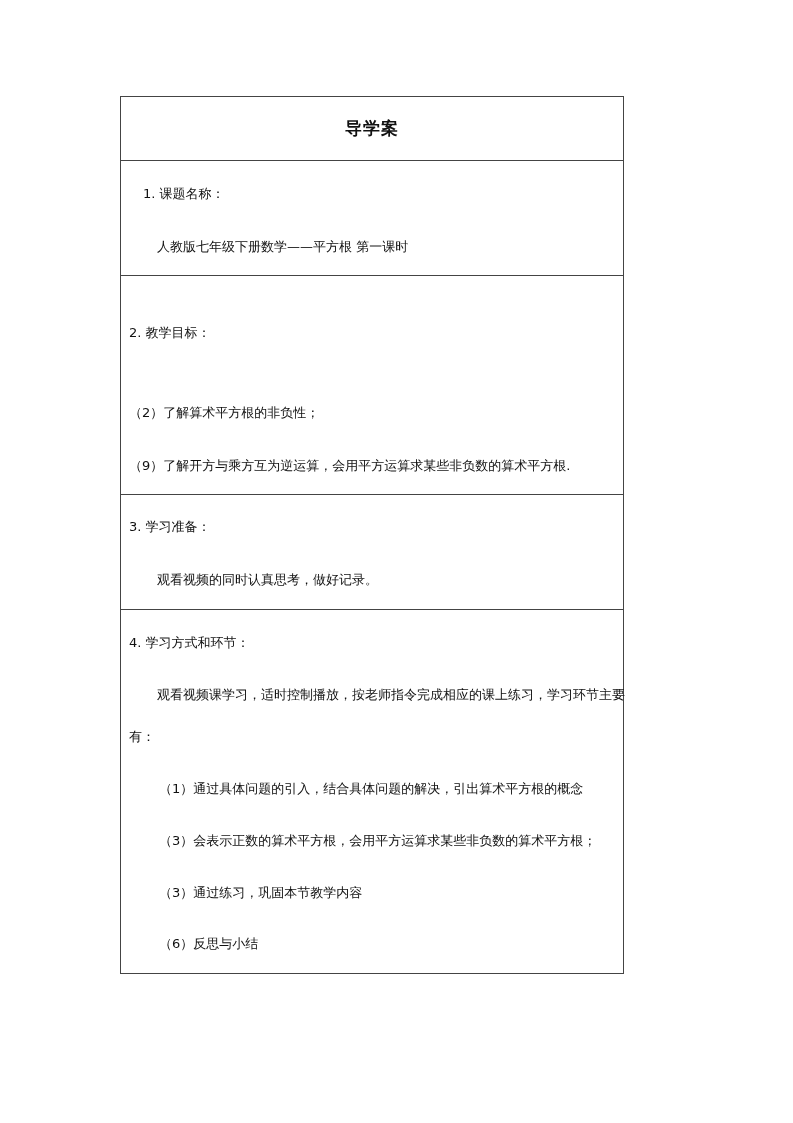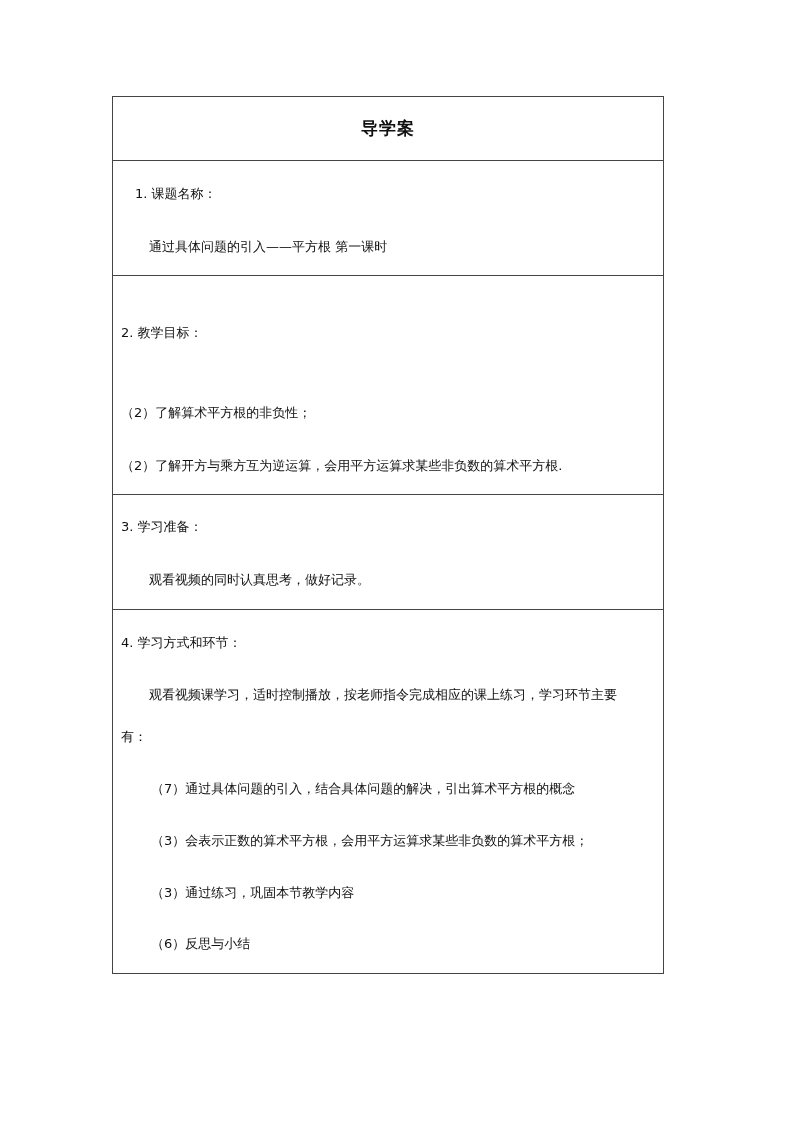--- a/index.html
+++ b/index.html
@@ -1,18 +1,18 @@
 <!DOCTYPE html>
 <html><head>
 <meta charset="utf-8">
 <style>
   html, body { margin: 0; padding: 0; background: #ffffff; }
   body { width: 793px; height: 1123px; position: relative; font-family: "DejaVu Sans", "Liberation Sans", sans-serif; color: #111; }
   .sheet {
-    position: absolute; left: 112px; top: 96px; width: 552px;
+    position: absolute; left: 120px; top: 96px; width: 504px;
     border: 1px solid #444; box-sizing: border-box;
   }
   .row { border-top: 1px solid #444; position: relative; box-sizing: border-box; }
   .row:first-child { border-top: none; }
   .title-row { height: 63px; display: flex; align-items: center; justify-content: center; }
   .title { font-size: 17px; font-weight: bold; letter-spacing: 1px; }
   .line { position: absolute; font-size: 13px; white-space: nowrap; line-height: 16px; }
   .sec1 { height: 115px; }
   .sec2 { height: 219px; }
   .sec3 { height: 115px; }
@@ -21,36 +21,36 @@
 </head>
 <body>
 
 <div class="sheet">
   <div class="row title-row">
     <span class="title">导学案</span>
   </div>
 
   <div class="row sec1">
     <span class="line" style="left:8px;top:25px;margin-left:14px;">1.  课题名称：</span>
-    <span class="line" style="left:36px;top:78px;">通过具体问题的引入——平方根  第一课时</span>
+    <span class="line" style="left:36px;top:78px;">人教版七年级下册数学——平方根  第一课时</span>
   </div>
 
   <div class="row sec2">
     <span class="line" style="left:8px;top:25px;margin-top:24px;">2.  教学目标：</span>
     <span class="line" style="left:8px;top:129px;">（2）了解算术平方根的非负性；</span>
-    <span class="line" style="left:8px;top:182px;">（2）了解开方与乘方互为逆运算，会用平方运算求某些非负数的算术平方根.</span>
+    <span class="line" style="left:8px;top:182px;">（9）了解开方与乘方互为逆运算，会用平方运算求某些非负数的算术平方根.</span>
   </div>
 
   <div class="row sec3">
     <span class="line" style="left:8px;top:24px;text-align:center;">3.  学习准备：</span>
     <span class="line" style="left:36px;top:77px;">观看视频的同时认真思考，做好记录。</span>
   </div>
 
   <div class="row sec4">
     <span class="line" style="left:8px;top:25px;">4.  学习方式和环节：</span>
     <span class="line" style="left:36px;top:77px;text-align:right;">观看视频课学习，适时控制播放，按老师指令完成相应的课上练习，学习环节主要</span>
     <span class="line" style="left:8px;top:119px;">有：</span>
-    <span class="line" style="left:38px;top:171px;">（7）通过具体问题的引入，结合具体问题的解决，引出算术平方根的概念</span>
+    <span class="line" style="left:38px;top:171px;">（1）通过具体问题的引入，结合具体问题的解决，引出算术平方根的概念</span>
     <span class="line" style="left:38px;top:223px;">（3）会表示正数的算术平方根，会用平方运算求某些非负数的算术平方根；</span>
     <span class="line" style="left:38px;top:275px;">（3）通过练习，巩固本节教学内容</span>
     <span class="line" style="left:38px;top:326px;">（6）反思与小结</span>
   </div>
 </div>
 
 </body></html>

